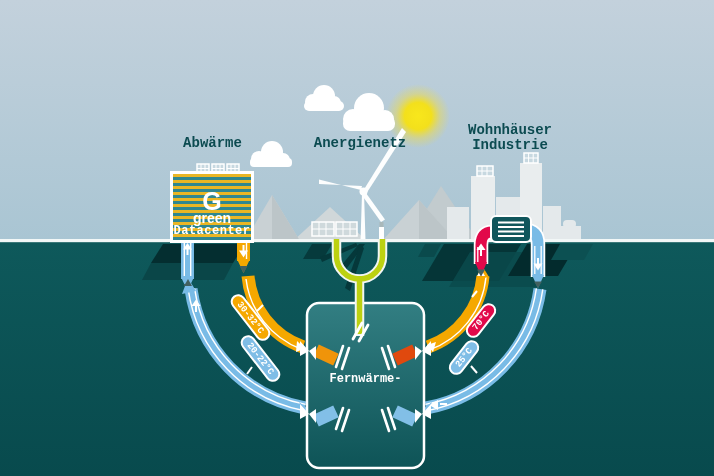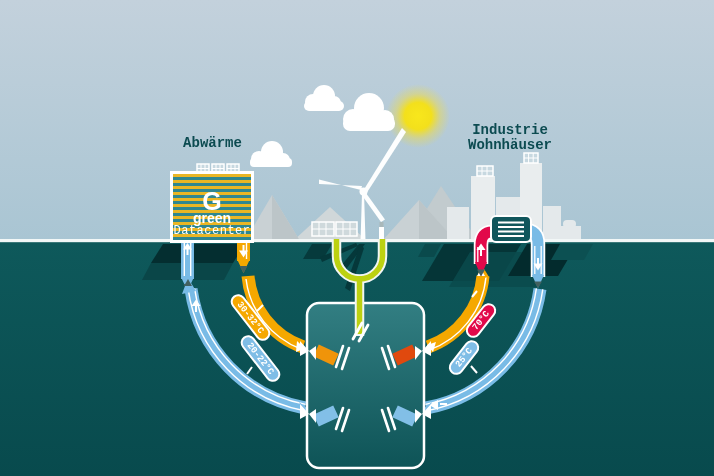--- a/index.html
+++ b/index.html
@@ -10,21 +10,21 @@
   .scene-label{position:absolute;color:#0c4b51;font-weight:bold;font-size:14px;
                line-height:15px;text-align:center;letter-spacing:0px;}
   
   .dc-sign{position:absolute;left:170px;top:171px;width:78px;height:66px;
            border:3px solid #fff;
            background:repeating-linear-gradient(180deg,#e9b625 0 3px,#2f8790 3px 6px);
            display:flex;flex-direction:column;align-items:center;justify-content:flex-end;
            color:#fff;text-align:center;}
   .dc-logo{font-family:"Liberation Sans",sans-serif;font-weight:bold;font-size:25px;line-height:24px;}
   .dc-green{font-family:"Liberation Sans",sans-serif;font-weight:bold;font-size:14px;line-height:11px;}
-  .dc-name{font-weight:normal;font-size:12px;line-height:14px;margin-bottom:2px;letter-spacing:.5px;}
+  .dc-name{font-weight:bold;font-size:12px;line-height:14px;margin-bottom:2px;letter-spacing:.5px;}
   
   .plant-label{position:absolute;left:307px;top:372px;width:117px;text-align:center;
                color:#fff;font-weight:bold;font-size:12px;line-height:15px;}
   
   .pill{position:absolute;box-sizing:border-box;border:2px solid #fff;border-radius:9px;
         color:#fff;font-weight:bold;font-size:9px;display:flex;align-items:center;
         justify-content:center;white-space:nowrap;}
   .pill.warm{background:#f5a800;}
   .pill.cold{background:#7fbde6;}
   .pill.hot{background:#e2094a;}
@@ -270,31 +270,33 @@
 
   <g stroke="#fff" stroke-width="2">
     <path d="M257,311 L263,305"></path>
     <path d="M252,367 L247,374"></path>
     <path d="M472,297 L477,291"></path>
     <path d="M471,366 L477,373"></path>
   </g>
 </svg>
 
 <div class="scene-label" style="left:160px;top:136px;width:105px;">Abwärme</div>
+<div class="scene-label" style="left:300px;top:136px;width:120px;">Anergienetz</div>
 <div class="scene-label" style="left:450px;top:123px;width:120px;">
+  <div>Wohnhäuser</div>
   <div>Industrie</div>
-  <div>Wohnhäuser</div>
 </div>
 
 <div class="dc-sign">
   <div class="dc-logo">G</div>
   <div class="dc-green">green</div>
   <div class="dc-name">Datacenter</div>
 </div>
 
 <div class="plant-label">
+  <div>Fernwärme-</div>
 </div>
 
 <div class="pill warm rotL" style="left:223px;top:310px;width:55px;height:15px;">30-32°C</div>
 <div class="pill cold rotL" style="left:233px;top:351px;width:55px;height:15px;">20-22°C</div>
 <div class="pill hot rotR" style="left:461px;top:313px;width:40px;height:15px;">70°C</div>
 <div class="pill cold rotR" style="left:444px;top:350px;width:40px;height:15px;">25°C</div>
 </div>
 
 </body></html>

